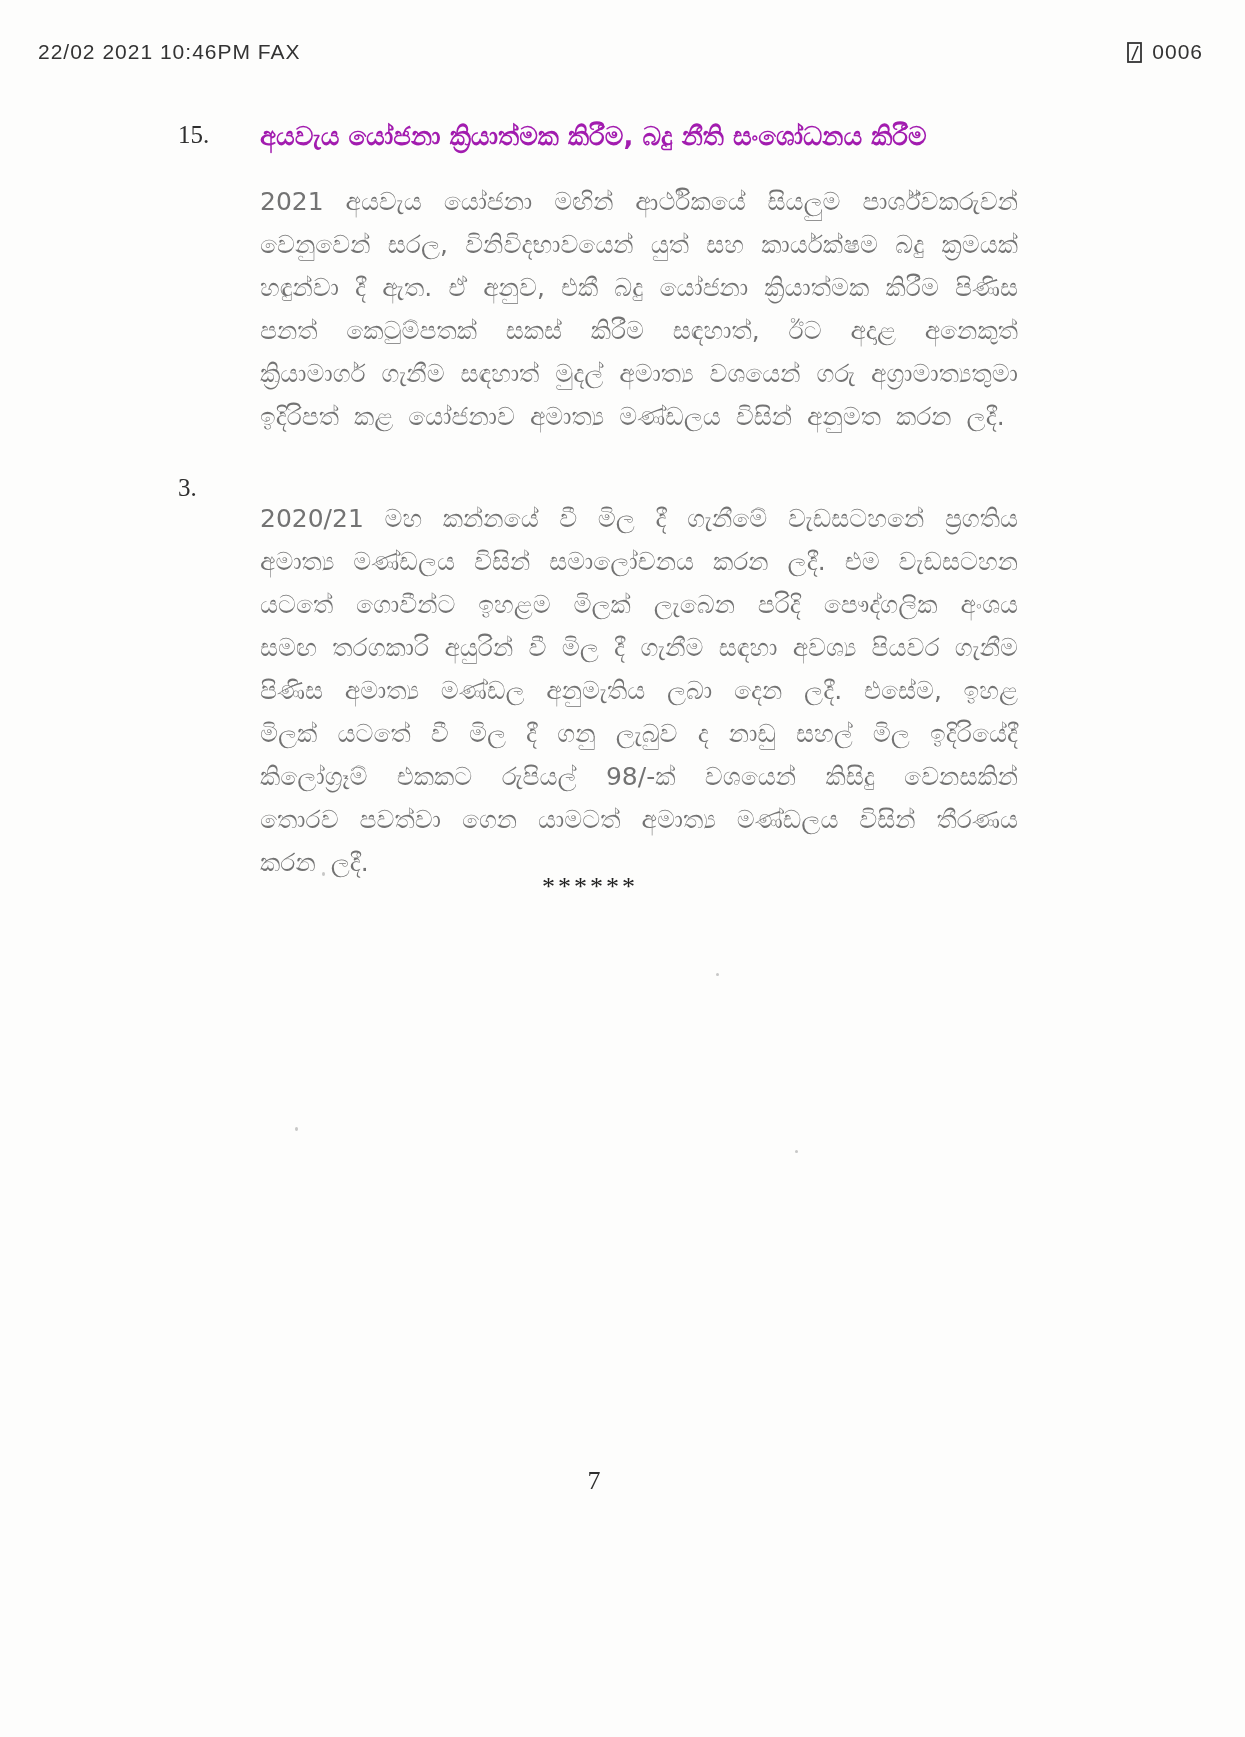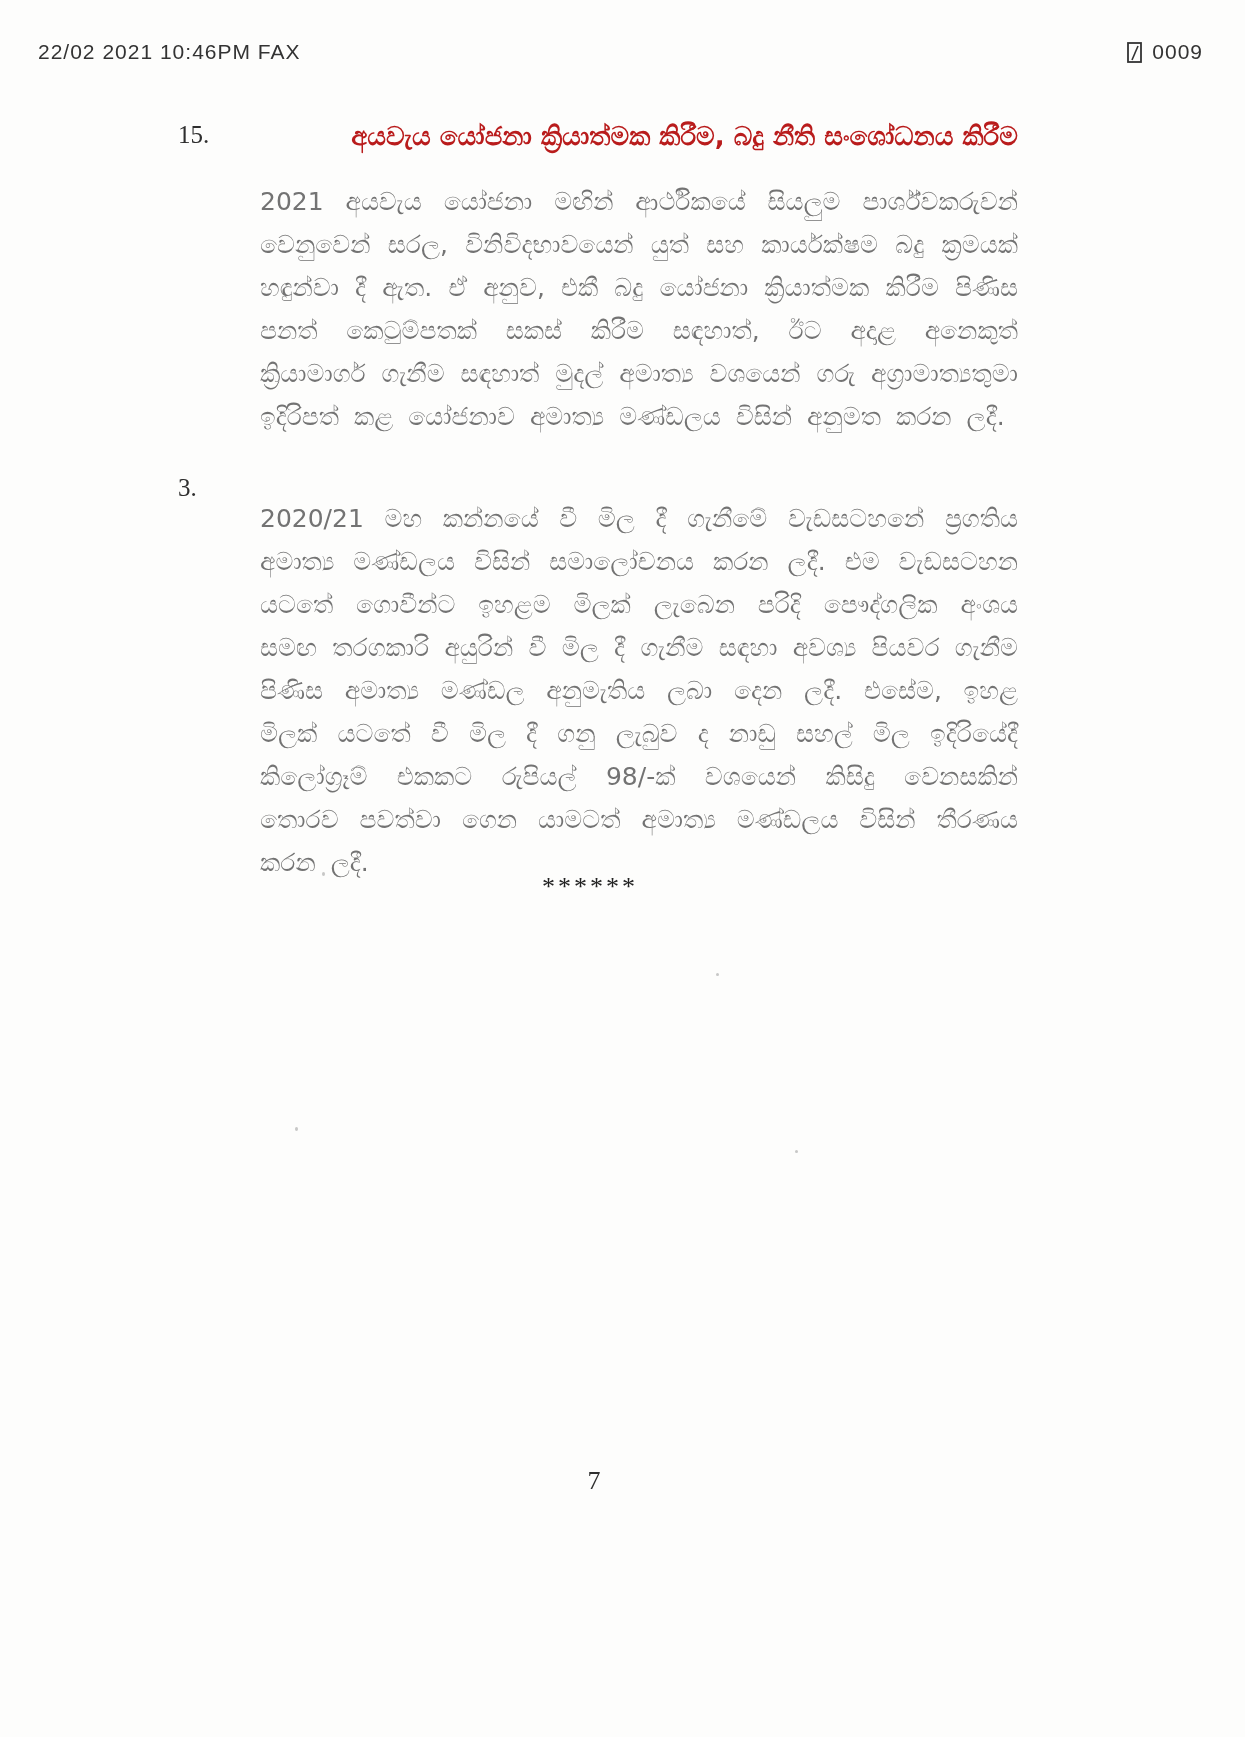--- a/index.html
+++ b/index.html
@@ -73,22 +73,21 @@
     font-family: "Liberation Serif", "DejaVu Serif", serif;
   }
   .section-main {
     flex: 1;
     width: 775px;
   }
   .section-title {
     font-size: 26px;
     font-weight: bold;
     line-height: 36px;
-    color: #b91c1c;
-    text-align: right;
+    color: #a21caf;
   }
   .section-body {
     margin-top: 26px;
     font-size: 25px;
     line-height: 43px;
     text-align: justify;
     word-spacing: 7px;
     color: #737373;
   }
   .section + .section {
@@ -137,21 +136,21 @@
 
   <div class="fax-header">
     <span class="stamp">22/02 2021 10:46PM FAX</span>
     <span class="counter">
       <span class="page-icon">
         <svg width="15" height="21" viewBox="0 0 15 21">
           <rect x="1" y="1" width="13" height="19" fill="none" stroke="#333" stroke-width="1.8"></rect>
           <line x1="11" y1="4" x2="5" y2="18" stroke="#333" stroke-width="1.6"></line>
         </svg>
       </span>
-      <span>0009</span>
+      <span>0006</span>
     </span>
   </div>
 
   <div class="content">
 
     <div class="section">
       <div class="section-number">15.</div>
       <div class="section-main">
         <div class="section-title">අයවැය යෝජනා ක්‍රියාත්මක කිරීම, බදු නීති සංශෝධනය කිරීම</div>
         <div class="section-body">2021 අයවැය යෝජනා මඟින් ආර්ථිකයේ සියලුම පාර්ශ්වකරුවන් වෙනුවෙන් සරල, විනිවිදභාවයෙන් යුත් සහ කාර්යක්ෂම බදු ක්‍රමයක් හඳුන්වා දී ඇත. ඒ අනුව, එකී බදු යෝජනා ක්‍රියාත්මක කිරීම පිණිස පනත් කෙටුම්පතක් සකස් කිරීම සඳහාත්, ඊට අදාළ අනෙකුත් ක්‍රියාමාර්ග ගැනීම සඳහාත් මුදල් අමාත්‍ය වශයෙන් ගරු අග්‍රාමාත්‍යතුමා ඉදිරිපත් කළ යෝජනාව අමාත්‍ය මණ්ඩලය විසින් අනුමත කරන ලදී.</div>

